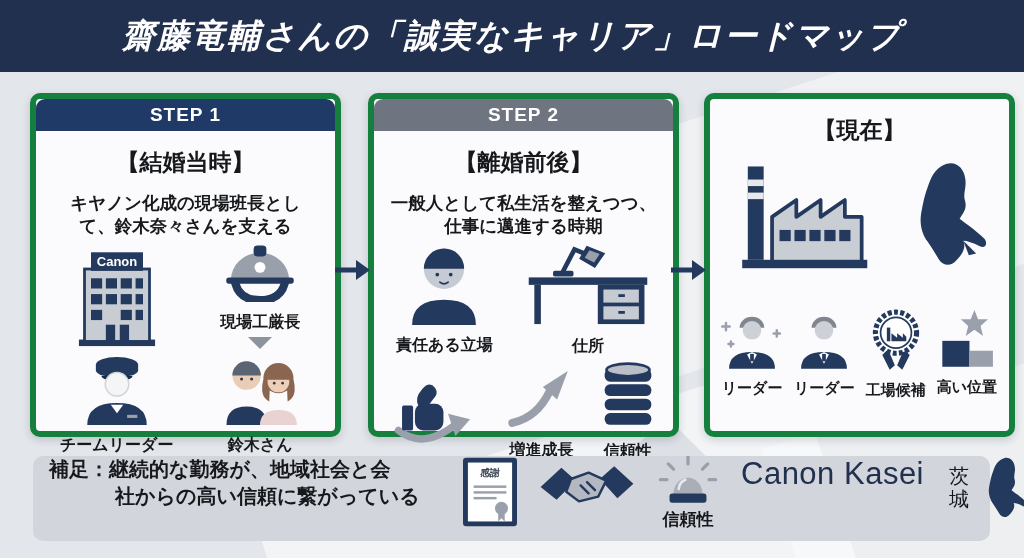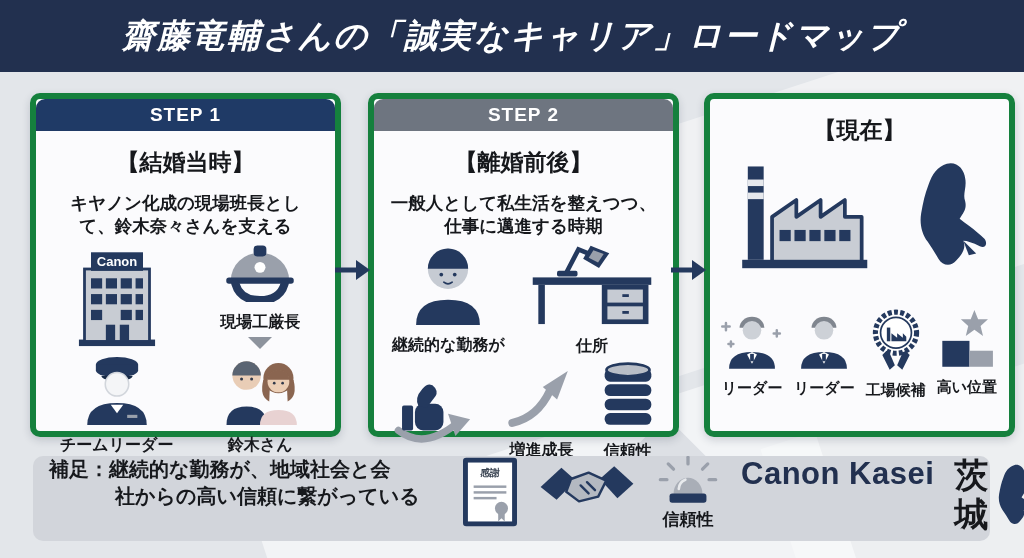--- a/index.html
+++ b/index.html
@@ -61,23 +61,23 @@
     position:absolute; left:33px; top:456px; width:957px; height:85px;
     background:var(--footer-bar,#d2d5db); border-radius:10px; z-index:2;
     display:flex; align-items:flex-start; padding:0 16px; gap:20px;
   }
   .footer-note {
     width:392px; font-size:20px; font-weight:bold; line-height:1.35;
     white-space:pre-line; padding-left:66px; text-indent:-66px; flex:none;
   }
   .siren-col { display:flex; flex-direction:column; align-items:center; }
   .siren-label { font-size:17px; font-weight:bold; margin-top:-2px; }
-  .logo-text { font-size:31px; font-weight:700; color:var(--banner-navy,#22304f); letter-spacing:.5px; flex:none; }
+  .logo-text { font-size:31px; font-weight:400; color:var(--banner-navy,#22304f); letter-spacing:.5px; flex:none; }
   .pref-group { display:flex; align-items:center; gap:2px; position:relative; }
-  .pref-text { width:30px; font-size:34px; font-weight:700; line-height:1.15; word-break:break-all; text-align:center; }
+  .pref-text { width:30px; font-size:20px; font-weight:400; line-height:1.15; word-break:break-all; text-align:center; }
 
   svg { display:block; }
   svg text { font-family:"Liberation Sans","DejaVu Sans",sans-serif; }
 </style>
 </head>
 <body>
 
 <div class="bg-shape a"></div>
 <div class="bg-shape b"></div>
 <div class="bg-shape c"></div>
@@ -177,21 +177,21 @@
       <span>
         <svg width="84" height="84" viewBox="0 0 100 100">
           <circle cx="50" cy="33" r="24" fill="#c6cbd3"></circle>
           <path d="M26,33 a24,24 0 0 1 48,0 z" fill="var(--icon-navy)"></path>
           <circle cx="42" cy="40" r="2.2" fill="var(--icon-navy)"></circle>
             <circle cx="58" cy="40" r="2.2" fill="var(--icon-navy)"></circle>
           <path d="M45,49 q5,4 10,0" stroke="var(--icon-navy)" stroke-width="2" fill="none" stroke-linecap="round"></path>
           <path d="M12,100 q0,-30 38,-30 q38,0 38,30 z" fill="var(--icon-navy)"></path>
         </svg>
       </span>
-      <div class="icon-label">継続的な勤務が</div>
+      <div class="icon-label">責任ある立場</div>
     </div>
     <div class="icon-col">
       <span>
         <svg width="126" height="86" viewBox="0 0 135 92">
           <rect x="30" y="33" width="22" height="6" rx="2" fill="var(--icon-navy)"></rect>
           <path d="M40,35 L53,10 L70,17" stroke="var(--icon-navy)" stroke-width="5" fill="none" stroke-linecap="round"></path>
           <polygon points="66,6 86,14 75,30 58,20" fill="var(--icon-navy)"></polygon>
           <polygon points="69,11 80,15 74,24 64,19" fill="#9aa0ab"></polygon>
           <rect x="4" y="40" width="127" height="8" fill="var(--icon-navy)"></rect>
           <rect x="10" y="48" width="7" height="42" fill="var(--icon-navy)"></rect>

